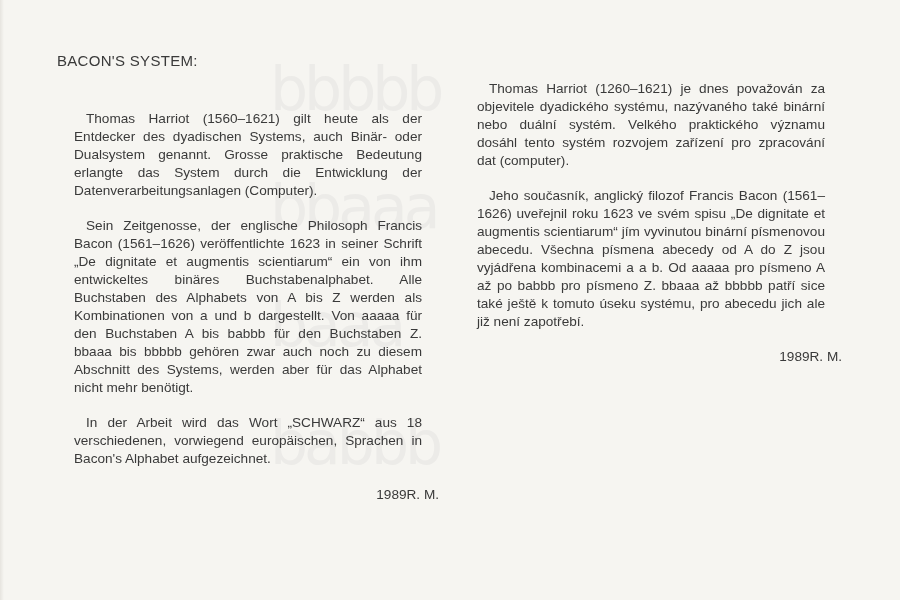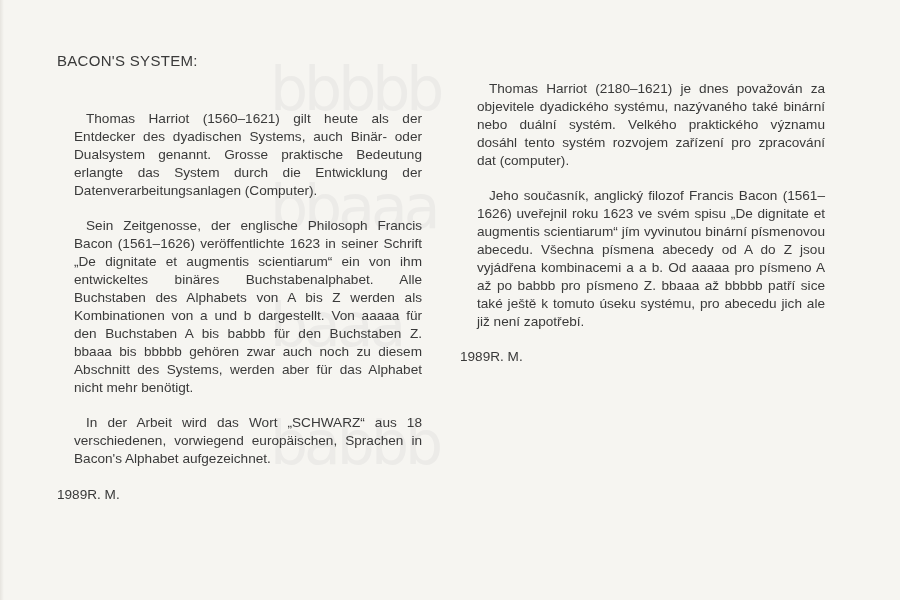--- a/index.html
+++ b/index.html
@@ -25,21 +25,21 @@
     font-size: 13.6px; line-height: 18px;
   }
   .col-de { left: 57px; }
   .col-cs { left: 460px; }
   .title {
     font-size: 15px; letter-spacing: 0.3px; margin: 12px 0 0 0; height: 18px;
   }
   .body { margin-top: 40px; text-align: justify; }
   .body p { margin: 17px; text-indent: 12px; }
   .footer {
-    display: flex; justify-content: flex-start; margin-top: 16px;
+    display: flex; justify-content: flex-end; margin-top: 16px;
   }
   .col-de .footer { margin-top: 18px; }
 </style>
 </head>
 <body>
 
 <div class="left-edge"></div>
 <div class="watermark">bbbbb
 bbaaa
 baaa
@@ -53,20 +53,20 @@
     <p>In der Arbeit wird das Wort „SCHWARZ“ aus 18 verschiedenen, vorwiegend europäischen, Sprachen in Bacon's Alphabet aufgezeichnet.</p>
   </div>
   <div class="footer">
     <span>1989</span>
     <span>R. M.</span>
   </div>
 </div>
 
 <div class="column col-cs">
   <div class="body">
-    <p>Thomas Harriot (2180–1621) je dnes považován za objevitele dyadického systému, nazývaného také binární nebo duální systém. Velkého praktického významu dosáhl tento systém rozvojem zařízení pro zpracování dat (computer).</p>
+    <p>Thomas Harriot (1260–1621) je dnes považován za objevitele dyadického systému, nazývaného také binární nebo duální systém. Velkého praktického významu dosáhl tento systém rozvojem zařízení pro zpracování dat (computer).</p>
     <p>Jeho současník, anglický filozof Francis Bacon (1561–1626) uveřejnil roku 1623 ve svém spisu „De dignitate et augmentis scientiarum“ jím vyvinutou binární písmenovou abecedu. Všechna písmena abecedy od A do Z jsou vyjádřena kombinacemi a a b. Od aaaaa pro písmeno A až po babbb pro písmeno Z. bbaaa až bbbbb patří sice také ještě k tomuto úseku systému, pro abecedu jich ale již není zapotřebí.</p>
   </div>
   <div class="footer">
     <span>1989</span>
     <span>R. M.</span>
   </div>
 </div>
 
 </body></html>

